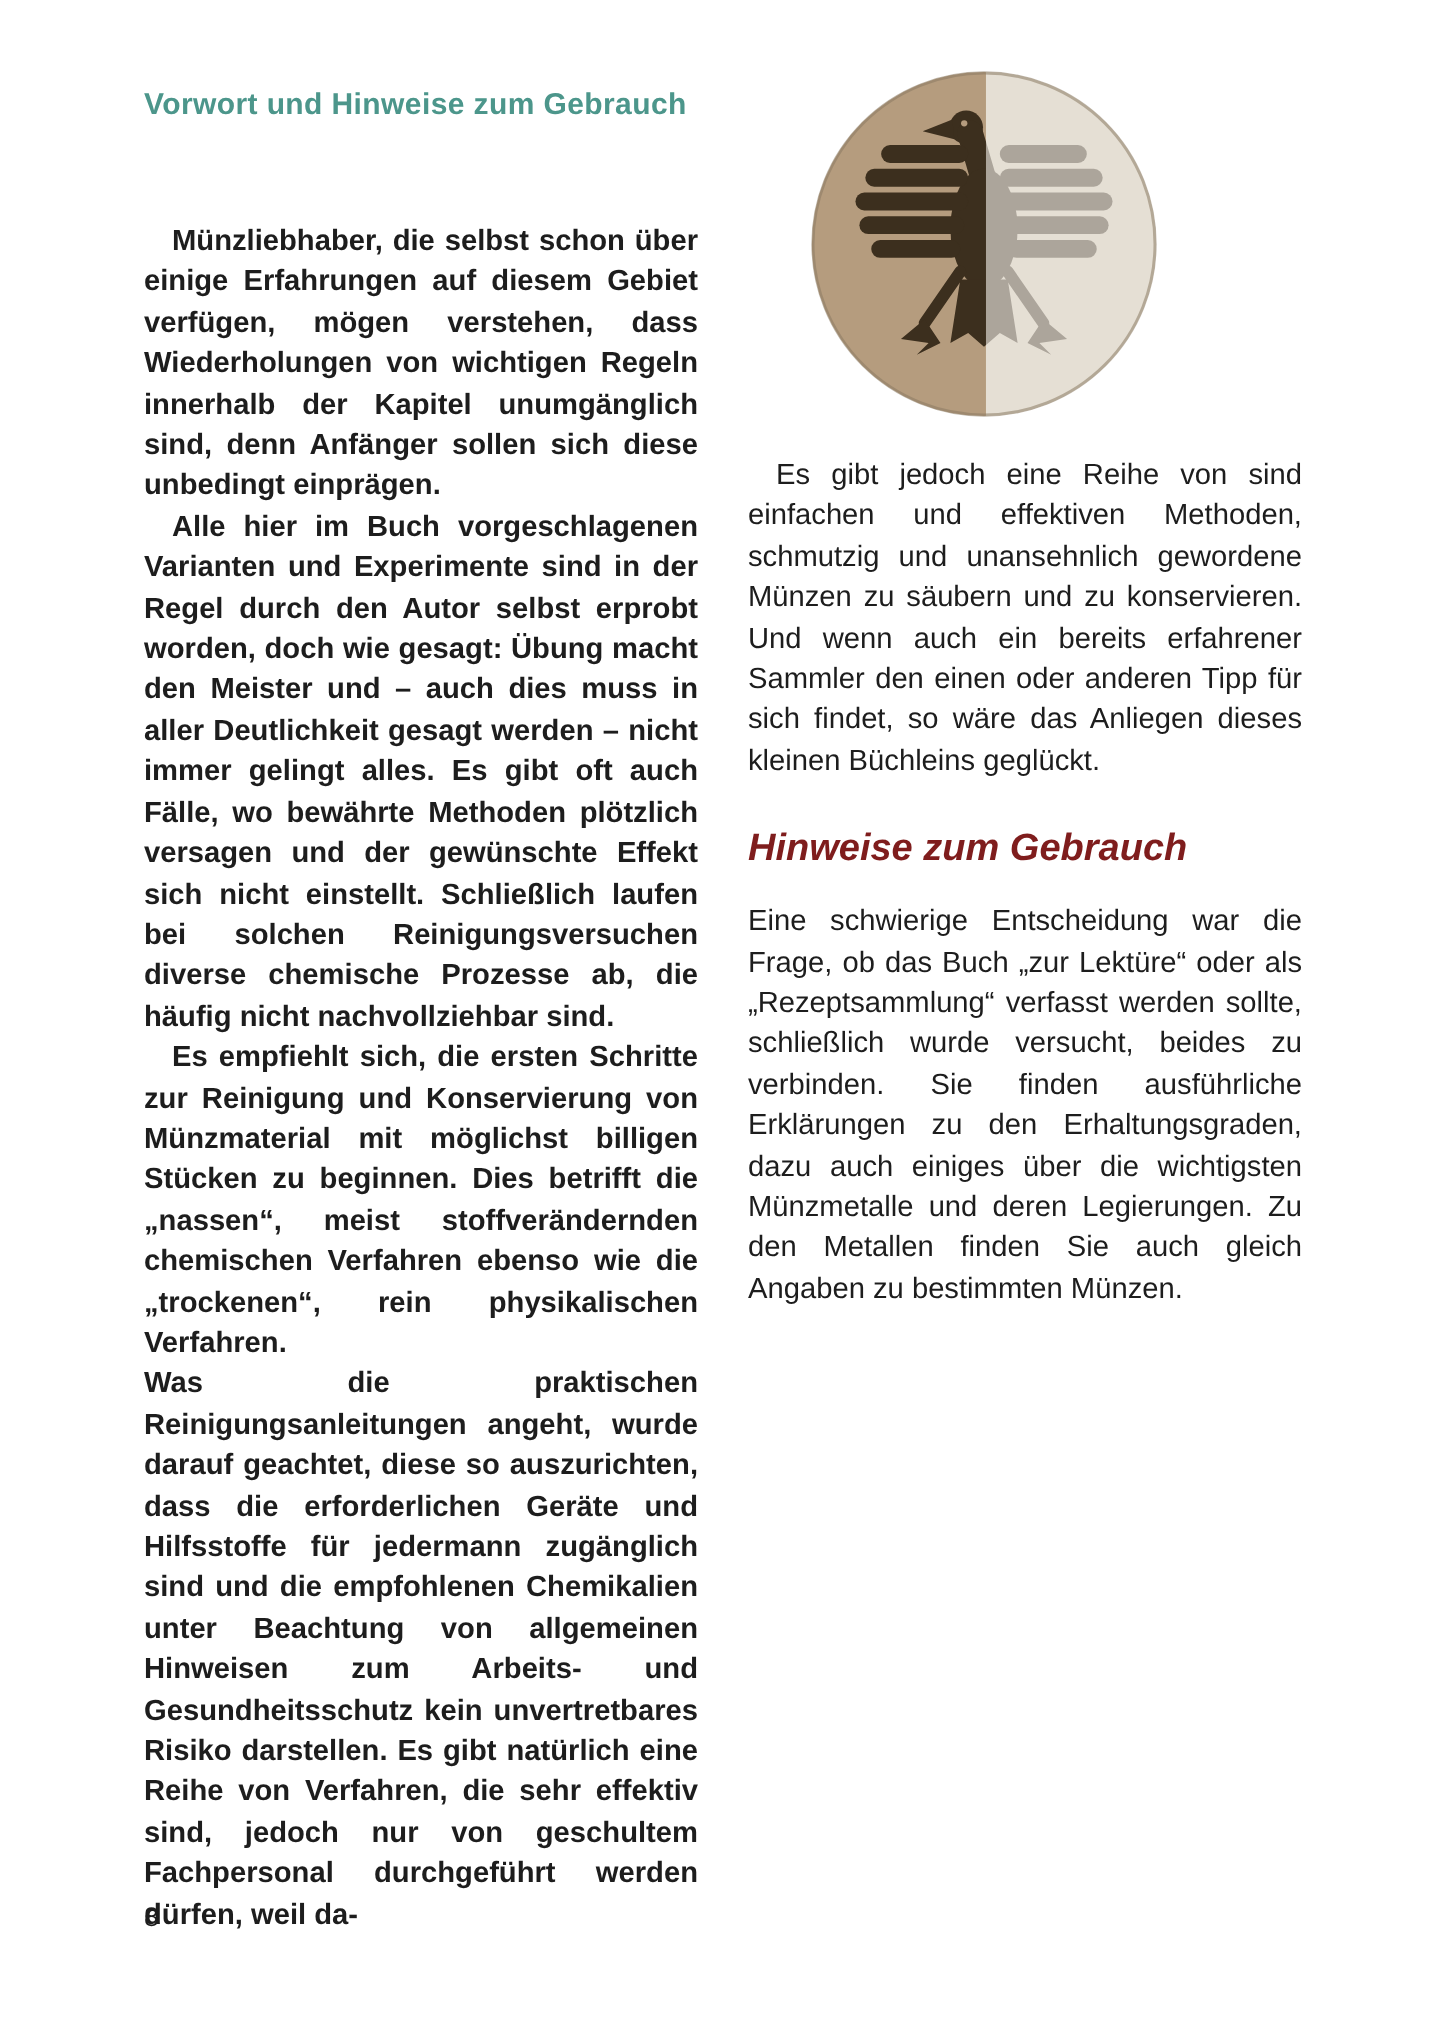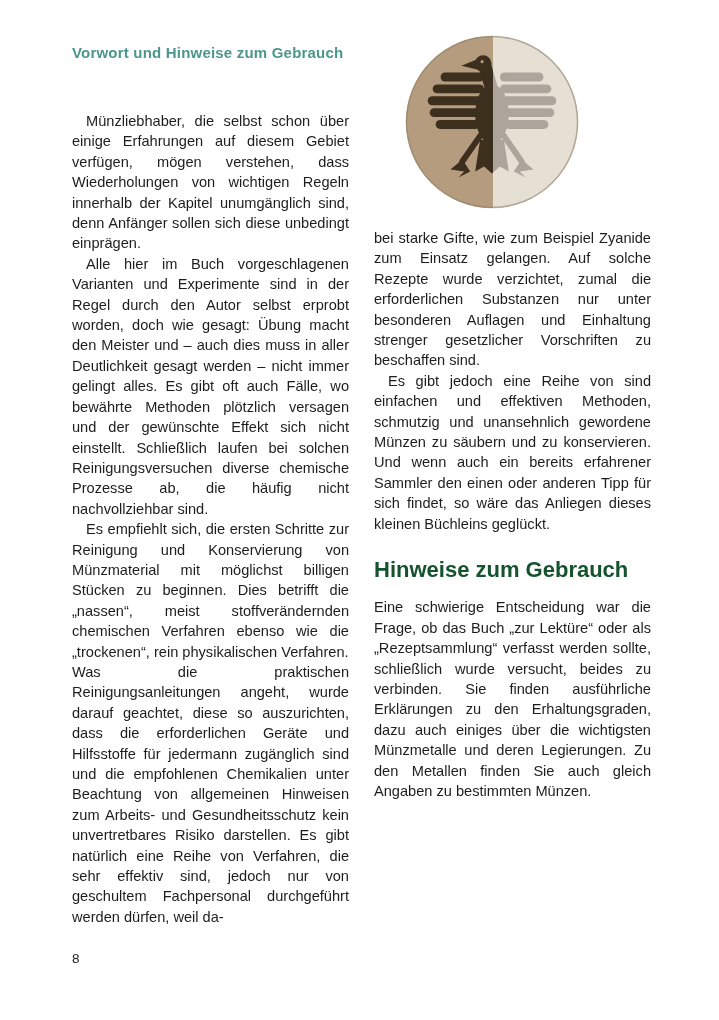--- a/index.html
+++ b/index.html
@@ -37,29 +37,30 @@
     position: absolute;
     width: 277px;
     font-size: 14.6px;
     line-height: 20.4px;
     text-align: justify;
     hyphens: auto;
     -webkit-hyphens: auto;
   }
   .col p { margin: 0; }
   .col p.indent { text-indent: 14px; }
-  .left-col  { left: 72px;  top: 111px; }
+  .left-col  { left: 72px;  top: 111px; font-weight: bold; }
   .right-col { left: 374px; top: 228px; }
   .section-heading {
-    font-size: 22px;
+    font-size: 19px;
     font-weight: bold;
-    color: #14532d;
+    color: #7f1d1d;
     margin: 23px 0 15px 0;
     text-align: left;
     line-height: 1.15;
+    font-style: italic;
   }
   .page-number {
     position: absolute;
     left: 72px;
     top: 951px;
     font-size: 13.5px;
     color: #1d1d1d;
   }
 </style>
 </head>
@@ -115,21 +116,20 @@
   </div>
 
   <div class="col left-col">
     <p class="indent">Münzliebhaber, die selbst schon über einige Erfahrungen auf diesem Gebiet verfügen, mögen verstehen, dass Wiederholungen von wichtigen Regeln innerhalb der Kapitel unumgänglich sind, denn Anfänger sollen sich diese unbedingt einprägen.</p>
     <p class="indent">Alle hier im Buch vorgeschlagenen Varianten und Experimente sind in der Regel durch den Autor selbst erprobt worden, doch wie gesagt: Übung macht den Meister und – auch dies muss in aller Deutlichkeit gesagt werden – nicht immer gelingt alles. Es gibt oft auch Fälle, wo bewährte Methoden plötzlich versagen und der gewünschte Effekt sich nicht einstellt. Schließlich laufen bei solchen Reinigungsversuchen diverse chemische Prozesse ab, die häufig nicht nachvollziehbar sind.</p>
     <p class="indent">Es empfiehlt sich, die ersten Schritte zur Reinigung und Konservierung von Münzmaterial mit möglichst billigen Stücken zu beginnen. Dies betrifft die „nassen“, meist stoffverändernden chemischen Verfahren ebenso wie die „trockenen“, rein physikalischen Verfahren.</p>
     <p>Was die praktischen Reinigungsanleitungen angeht, wurde darauf geachtet, diese so auszurichten, dass die erforderlichen Geräte und Hilfsstoffe für jedermann zugänglich sind und die empfohlenen Chemikalien unter Beachtung von allgemeinen Hinweisen zum Arbeits- und Gesundheitsschutz kein unvertretbares Risiko darstellen. Es gibt natürlich eine Reihe von Verfahren, die sehr effektiv sind, jedoch nur von geschultem Fachpersonal durchgeführt werden dürfen, weil da-</p>
   </div>
 
   <div class="col right-col">
-    <p>bei starke Gifte, wie zum Beispiel Zyanide zum Einsatz gelangen. Auf solche Rezepte wurde verzichtet, zumal die erforderlichen Substanzen nur unter besonderen Auflagen und Einhaltung strenger gesetzlicher Vorschriften zu beschaffen sind.</p>
     <p class="indent">Es gibt jedoch eine Reihe von sind einfachen und effektiven Methoden, schmutzig und unansehnlich gewordene Münzen zu säubern und zu konservieren. Und wenn auch ein bereits erfahrener Sammler den einen oder anderen Tipp für sich findet, so wäre das Anliegen dieses kleinen Büchleins geglückt.</p>
     <h2 class="section-heading">Hinweise zum Gebrauch</h2>
     <p>Eine schwierige Entscheidung war die Frage, ob das Buch „zur Lektüre“ oder als „Rezeptsammlung“ verfasst werden sollte, schließlich wurde versucht, beides zu verbinden. Sie finden ausführliche Erklärungen zu den Erhaltungsgraden, dazu auch einiges über die wichtigsten Münzmetalle und deren Legierungen. Zu den Metallen finden Sie auch gleich Angaben zu bestimmten Münzen.</p>
   </div>
 
   <div class="page-number">8</div>
 
 </div>
 
 </body></html>

